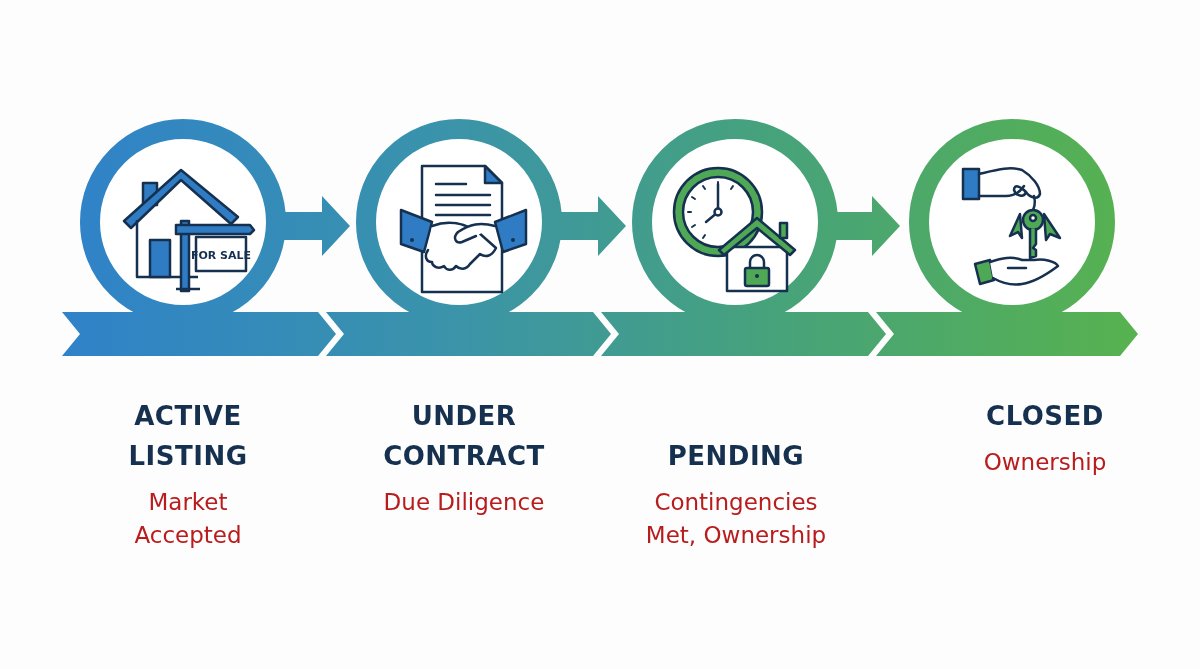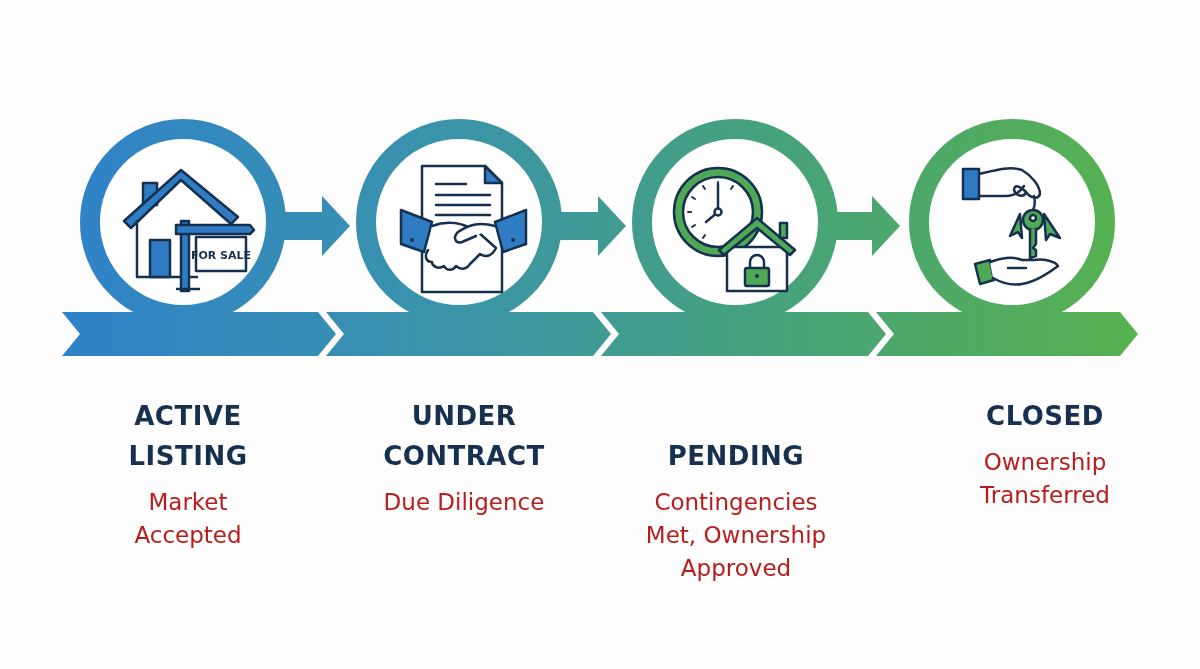--- a/index.html
+++ b/index.html
@@ -144,25 +144,23 @@
   </div>
 </div>
 
 <div class="stage-text" style="left:601px;margin-top:40px;">
   <div class="stage-title">
     <div>PENDING</div>
   </div>
   <div class="stage-sub">
     <div>Contingencies</div>
     <div>Met, Ownership</div>
-    <div>Approved</div>
   </div>
 </div>
 
 <div class="stage-text" style="left:910px;text-align:center;">
   <div class="stage-title">
     <div>CLOSED</div>
   </div>
   <div class="stage-sub">
     <div>Ownership</div>
-    <div>Transferred</div>
   </div>
 </div>
 
 </body></html>

